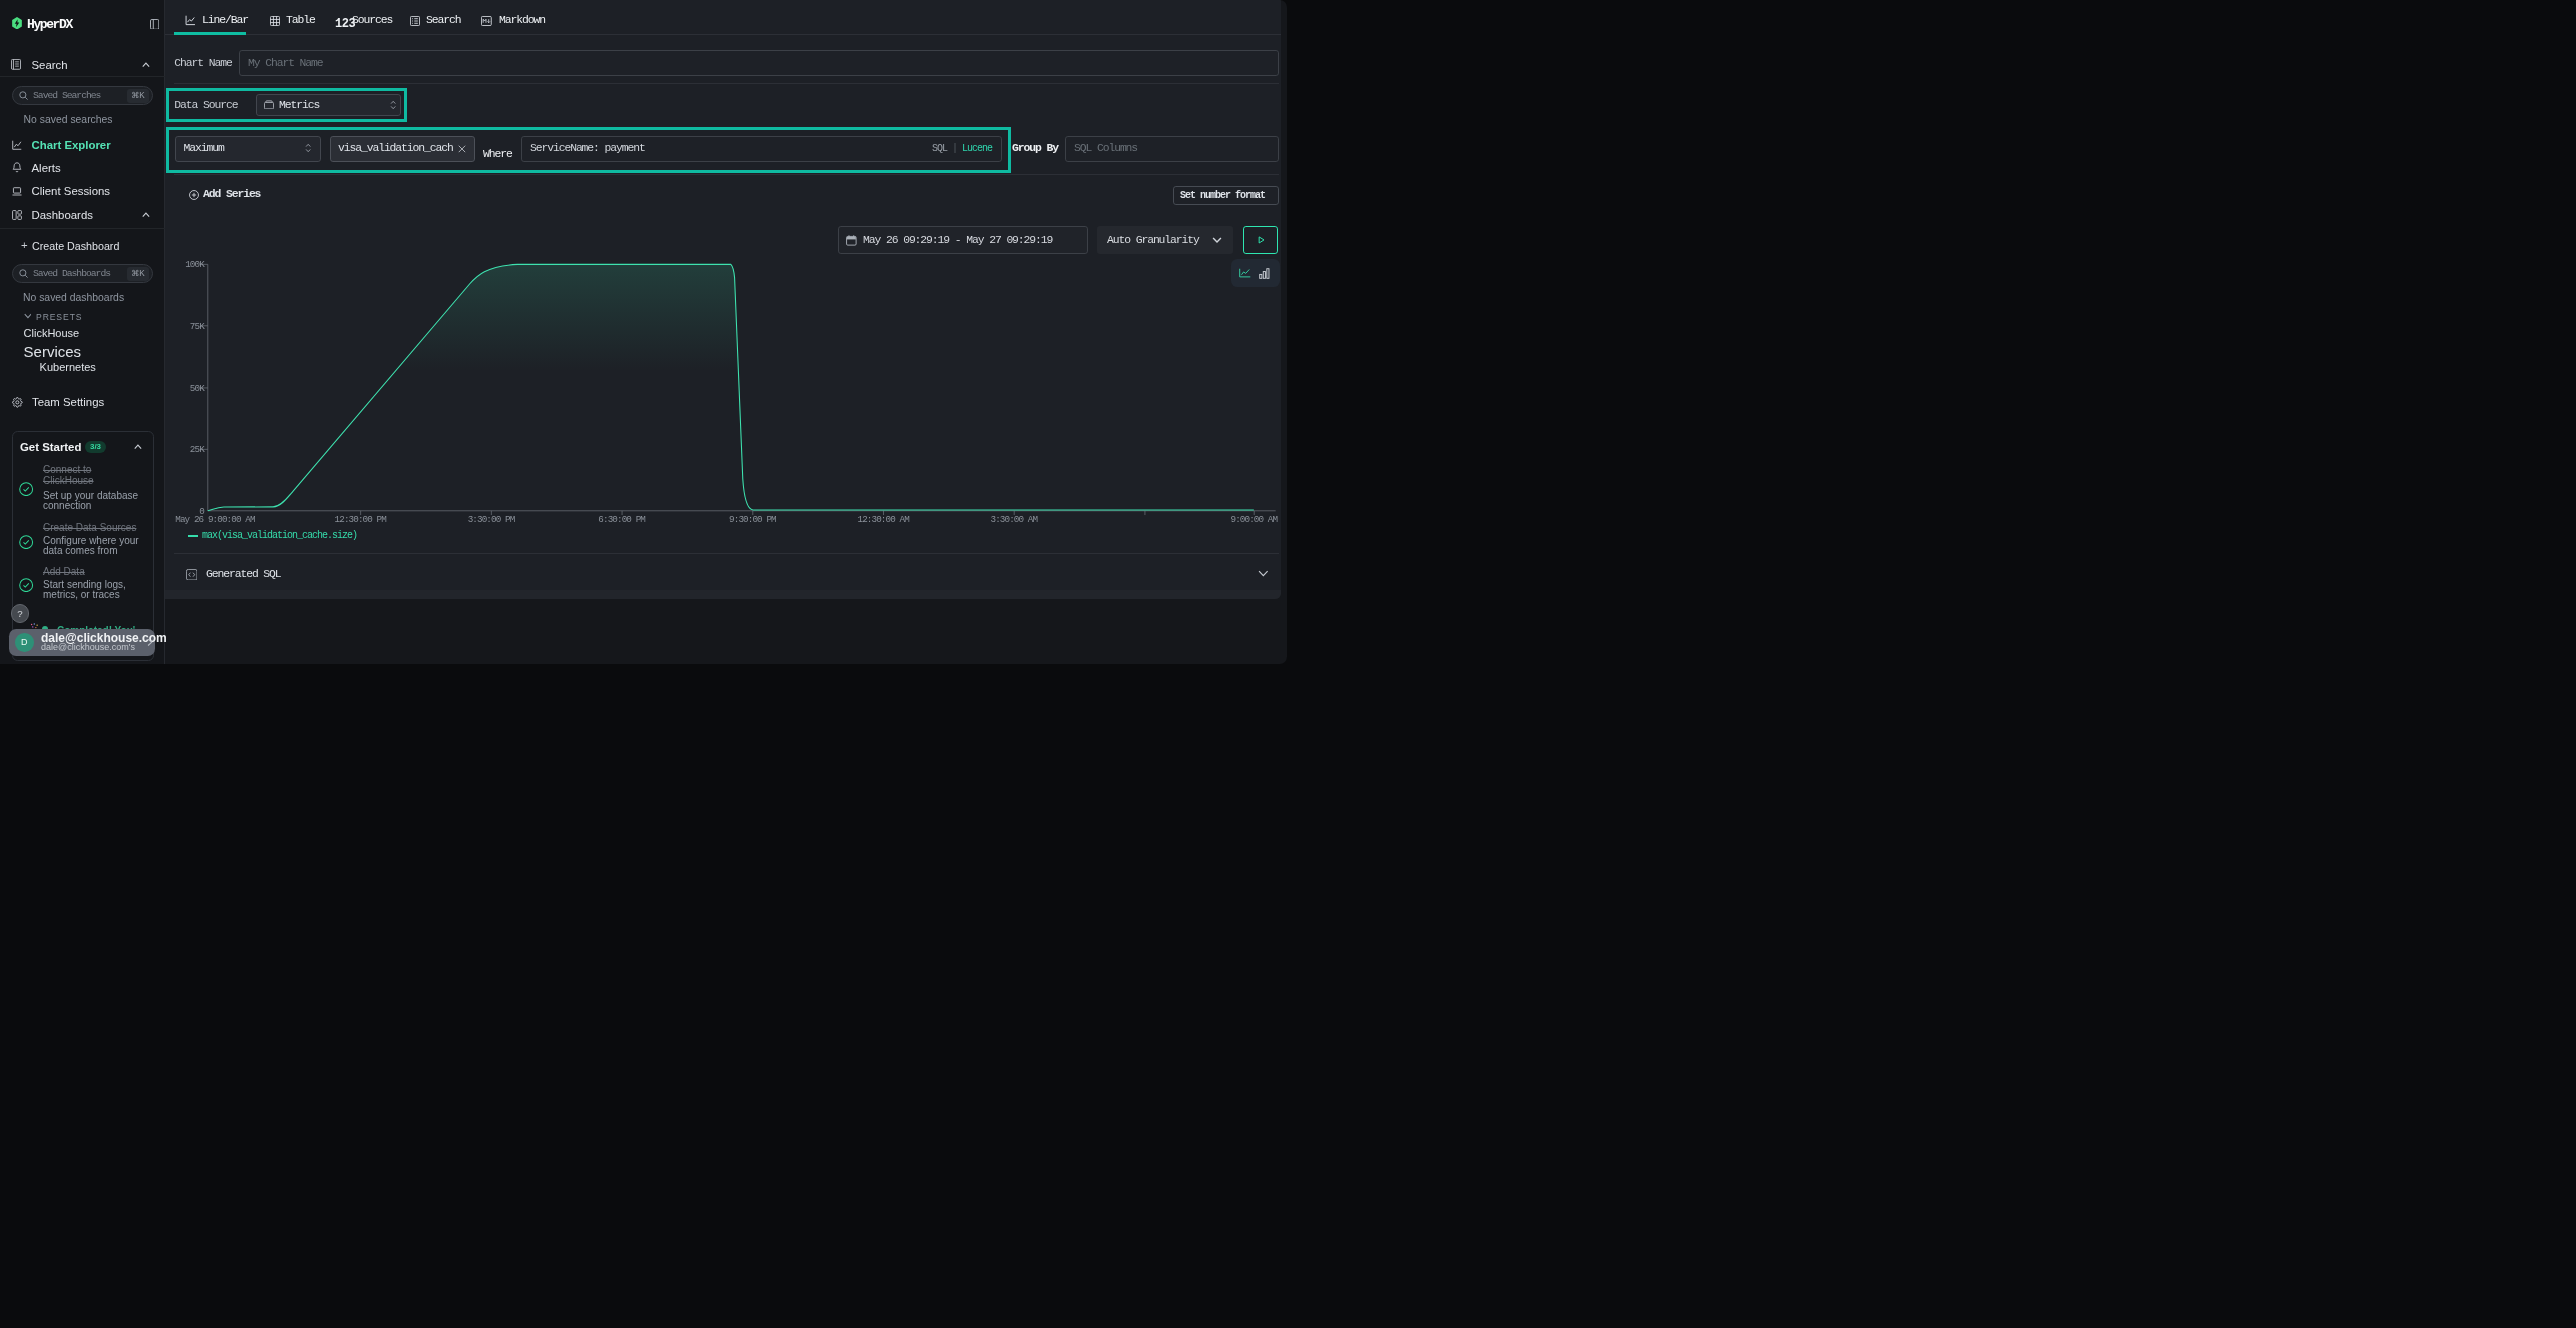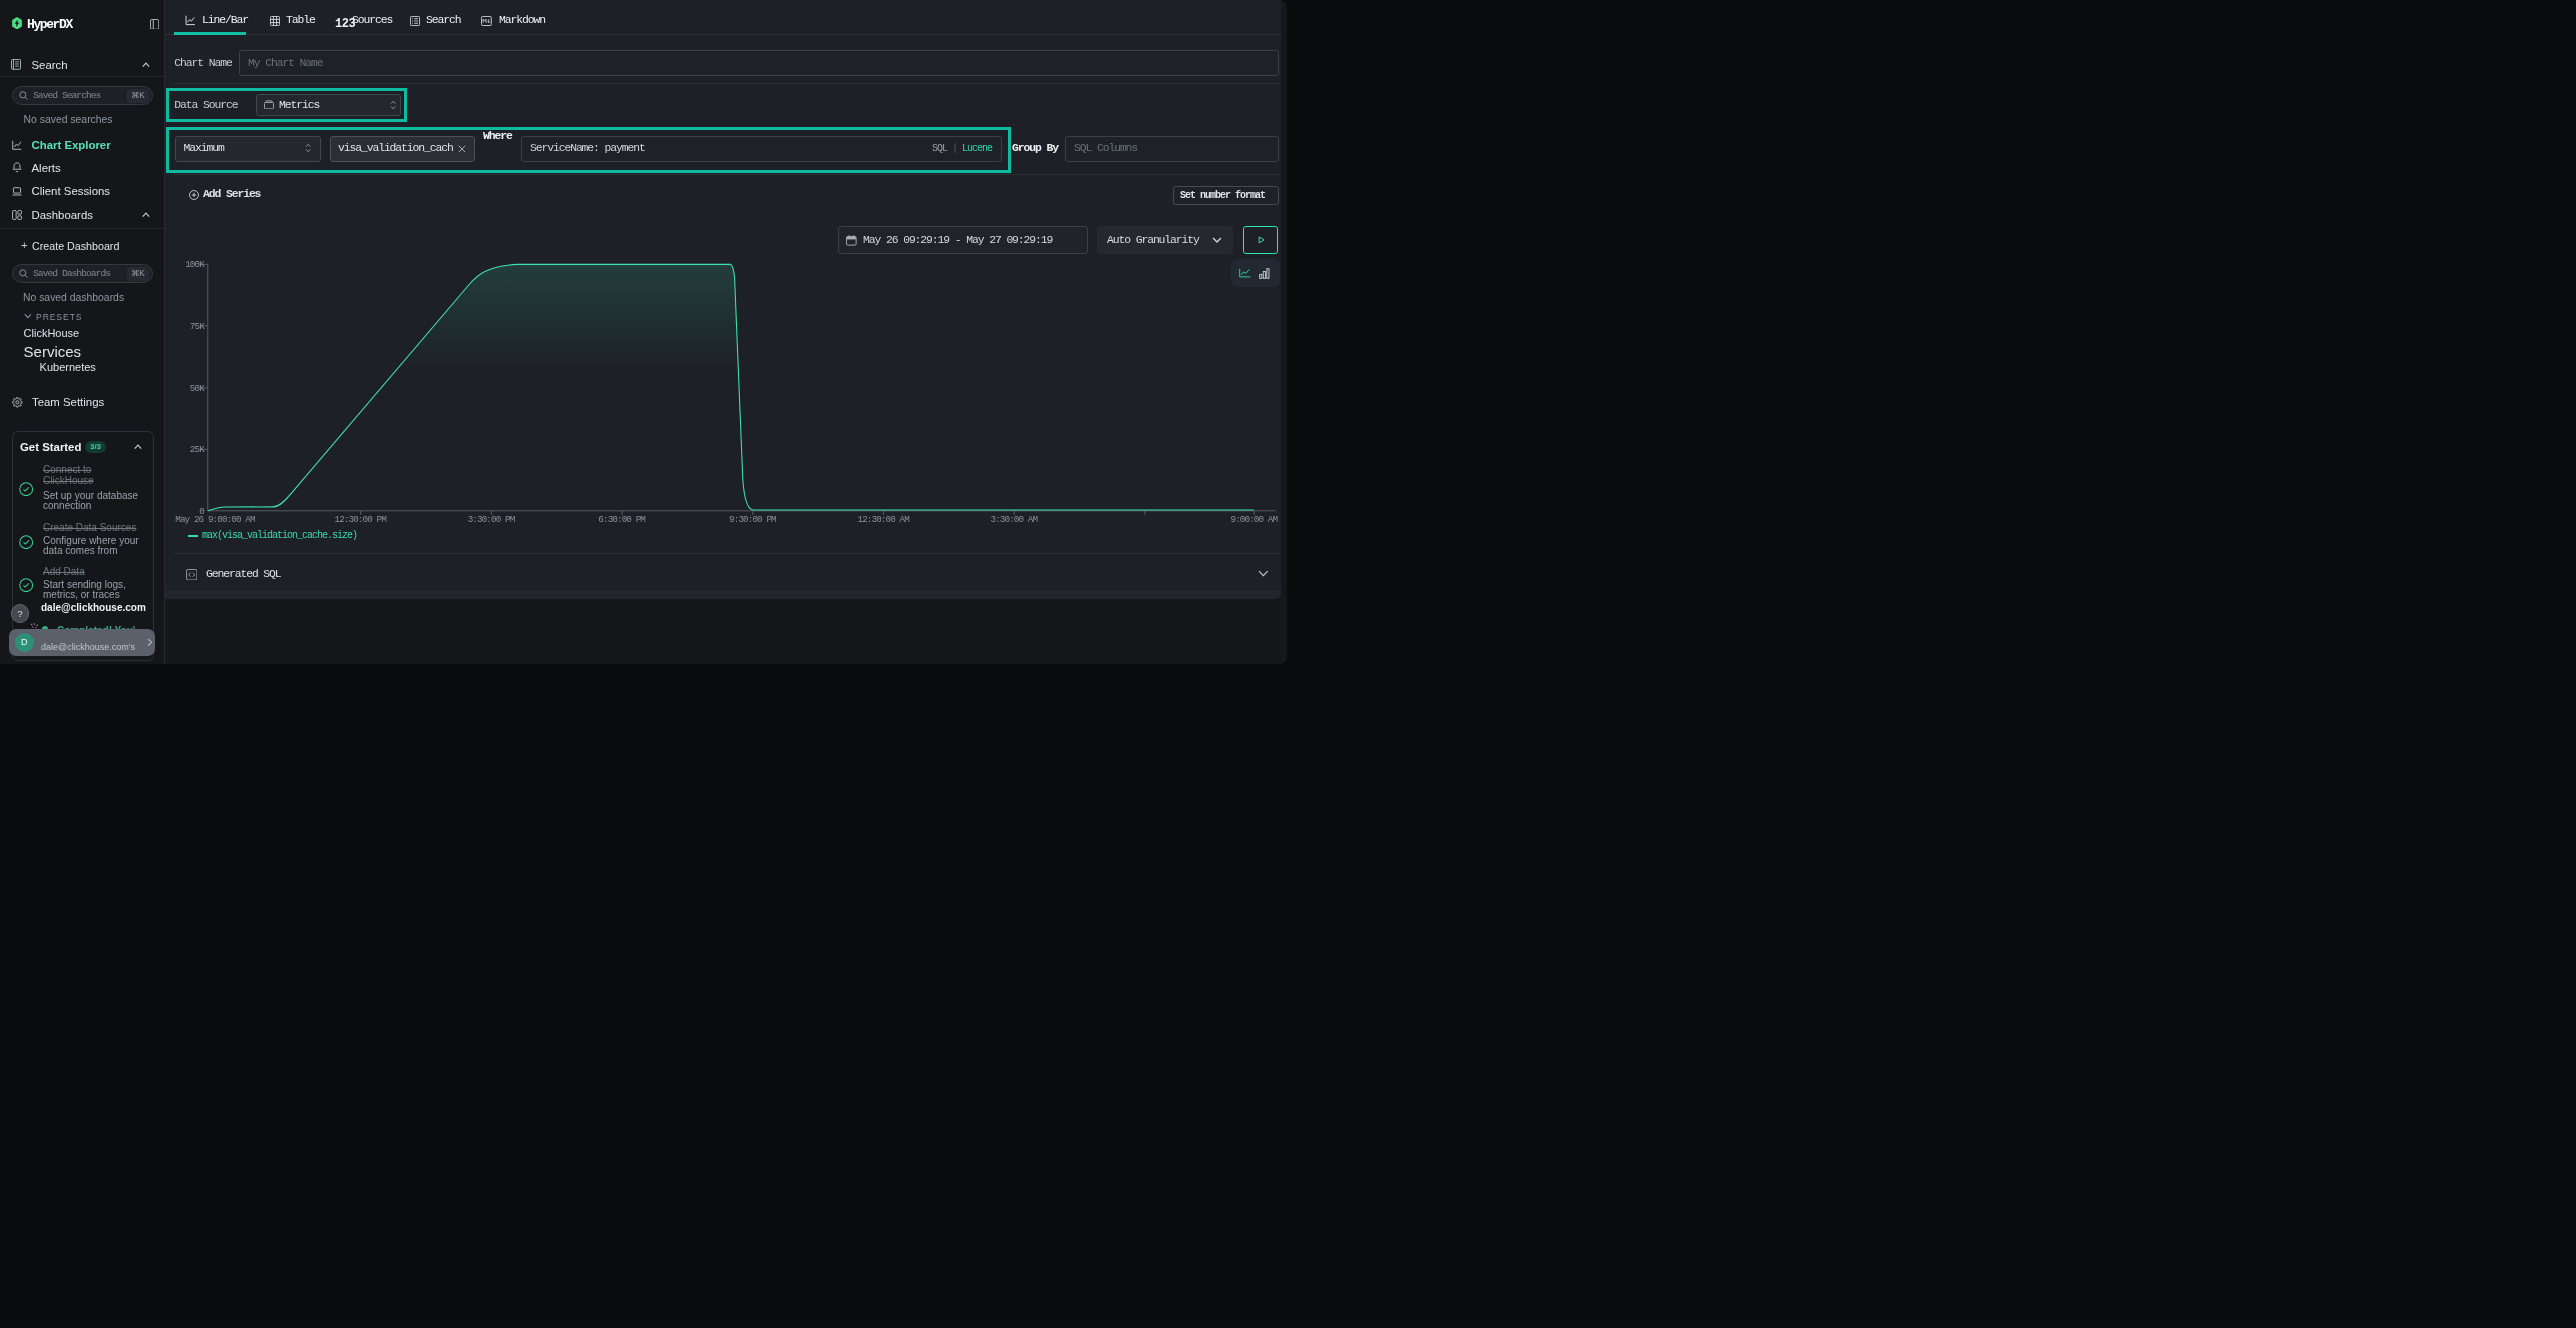--- a/index.html
+++ b/index.html
@@ -175,21 +175,21 @@
           <circle cx="8.2" cy="6.5" r="1" fill="#e3784f"></circle>
         </svg>
   </div>
   <div class="abs" style="left:42px; top:626px; width:6.4px; height:6.4px; border-radius:50%; background:#2fae84;"></div>
   <div class="abs" style="left:57px; top:625px; font-size:10px; font-weight:bold; color:#2fae84;">Completed! You'</div>
 
   <div class="abs" style="left:10.7px; top:604px; width:18.6px; height:18.6px; border-radius:50%; background:#45494f; border:0.7px solid #62666d; text-align:center; line-height:18px; font-size:9.7px; color:#d5d8dd;">?</div>
 
   <div class="abs" style="left:9.3px; top:629px; width:146px; height:26.5px; border-radius:7.2px; background:#5b606b;"></div>
   <div class="abs" style="left:15px; top:633px; width:18.6px; height:18.6px; border-radius:50%; background:#2e9077; text-align:center; line-height:18.6px; font-size:9px; color:#eafaf3;">D</div>
-  <div class="abs" style="left:41px; top:602px; font-size:10px; font-weight:bold; color:#f0f2f4;">dale@clickhouse.com</div>
+  <div class="abs" style="left:41px; top:631px; font-size:12px; font-weight:bold; color:#f0f2f4;">dale@clickhouse.com</div>
   <div class="abs" style="left:41px; top:642px; font-size:9px; color:#c3c7cd;">dale@clickhouse.com's</div>
   <div class="abs" style="left:147px; top:638px;">
     <svg width="5.7" height="8.6" viewBox="0 0 8 12" fill="none" stroke="#b9bec6" stroke-width="1.5">
           <path d="M1.5 1.5 L6.5 6 L1.5 10.5"></path>
         </svg>
   </div>
 </div>
 <div id="main">
 
   <div class="hr" style="left:0; top:34px; width:1116px;"></div>
@@ -257,21 +257,21 @@
           <path d="M1.5 9 L4.5 12.2 L7.5 9"></path>
         </svg>
   </div>
   <div class="abs" style="left:165px; top:136px; width:145px; height:26px; border:0.7px solid #4c5058; background:#2b2e35; border-radius:2.9px;"></div>
   <div class="abs m" style="left:173px; top:142px;">visa_validation_cach</div>
   <div class="abs" style="left:293px; top:145px;">
     <svg width="7.9" height="7.9" viewBox="0 0 11 11" fill="none" stroke="#c0c4cb" stroke-width="1.2">
           <path d="M1 1 L10 10 M10 1 L1 10"></path>
         </svg>
   </div>
-  <div class="abs m" style="left:318px; top:130px; font-weight:bold; color:#eef0f3;">Where</div>
+  <div class="abs m" style="left:318px; top:148px; font-weight:normal; color:#eef0f3;">Where</div>
   <div class="inp" style="left:356px; top:136px; width:481px; height:26px;"></div>
   <div class="abs m" style="left:365px; top:142px; color:#d2d6dc;">ServiceName: payment</div>
   <div class="abs m" style="left:767px; top:143px; font-size:10px; letter-spacing:-1px; color:#9aa0a8;">SQL <span style="color:#555b63;">|</span> <span style="color:#2fd6ae;">Lucene</span></div>
 
   <div class="abs m" style="left:847px; top:142px; font-weight:bold; color:#eef0f3;">Group By</div>
   <div class="inp" style="left:900px; top:136px; width:214px; height:26px;"></div>
   <div class="abs m ph" style="left:909px; top:142px;">SQL Columns</div>
   <div class="hr" style="left:9.3px; top:174px; width:1105px;"></div>
 
   <div class="abs" style="left:23.6px; top:190px;">

